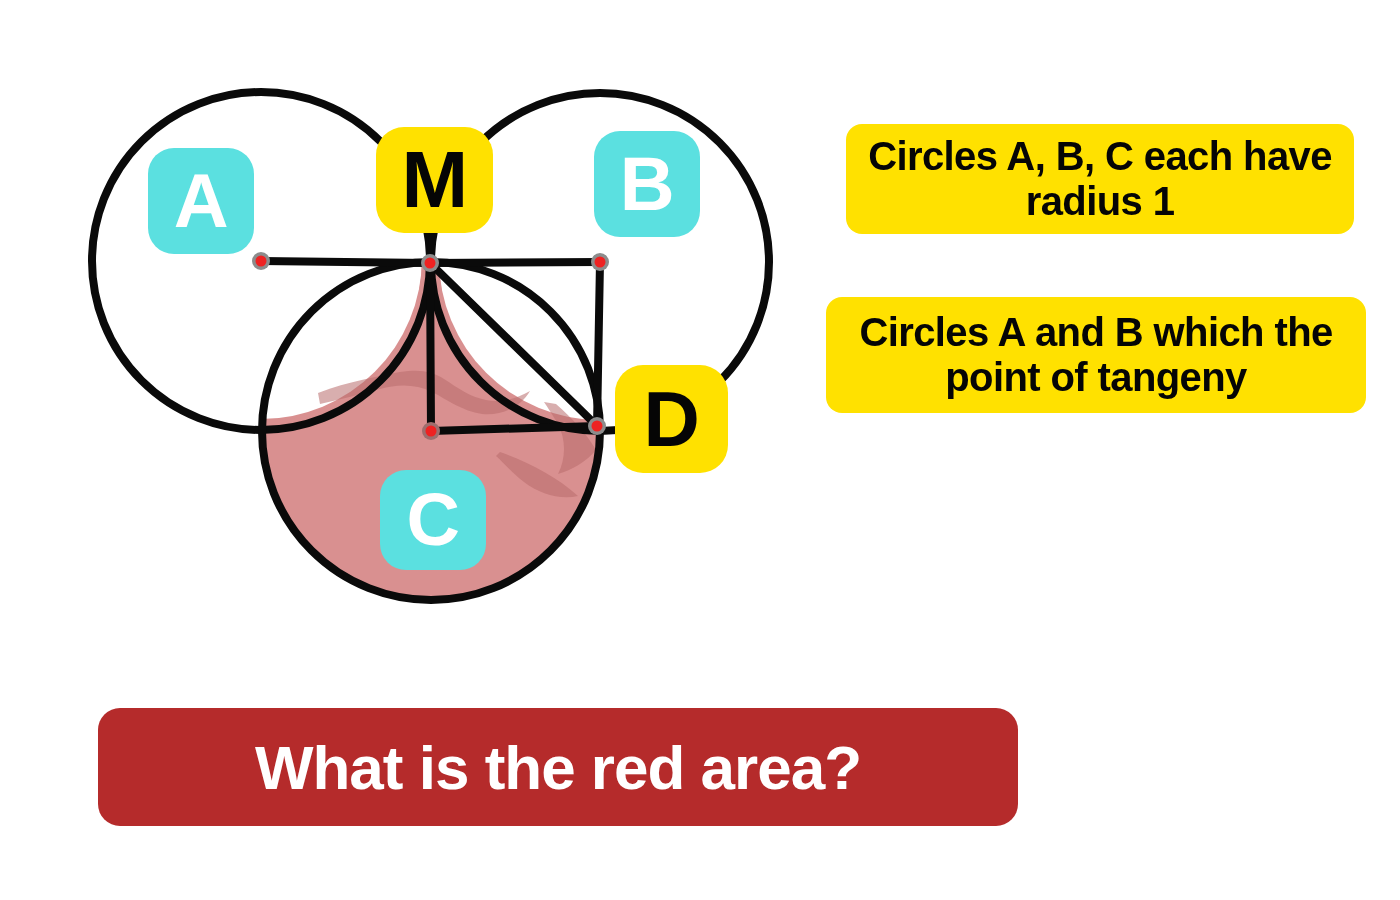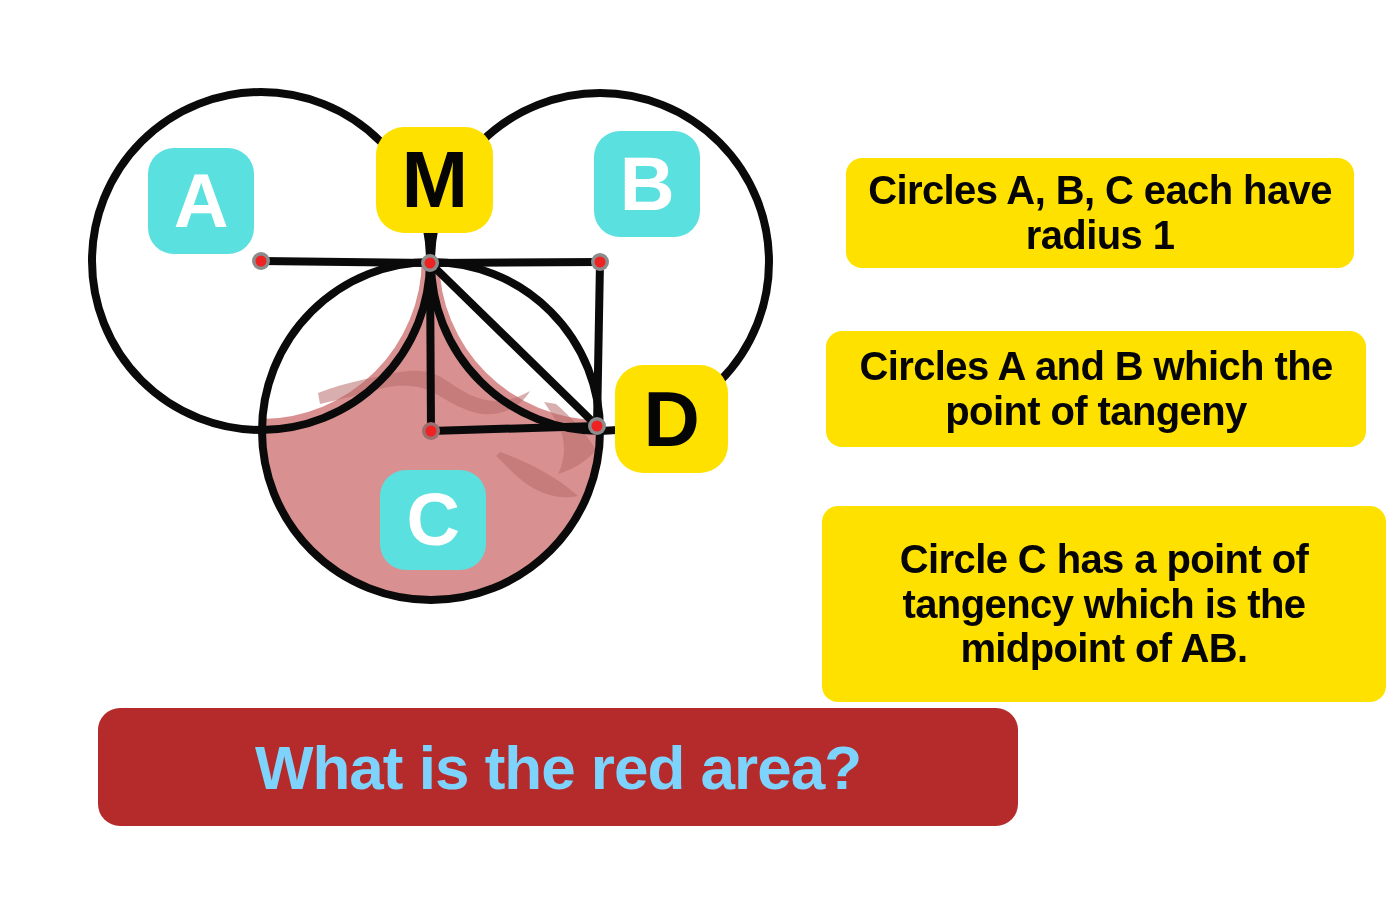--- a/index.html
+++ b/index.html
@@ -62,21 +62,20 @@
     border-radius: 16px;
     font-weight: bold;
     text-align: center;
     line-height: 1.12;
     padding: 10px 18px;
     box-sizing: border-box;
     letter-spacing: -0.6px;
     display: flex;
     align-items: center;
     justify-content: center;
-    margin-top: 34px;
   }
   #callout-1 {
     left: 846px; top: 124px;
     width: 508px; min-height: 108px;
     font-size: 40px;
   }
   #callout-2 {
     left: 826px; top: 297px;
     width: 540px; min-height: 116px;
     font-size: 40px;
@@ -84,21 +83,21 @@
   #callout-3 {
     left: 822px; top: 472px;
     width: 564px; min-height: 196px;
     font-size: 40px;
   }
   #question-banner {
     position: absolute;
     left: 98px; top: 708px;
     width: 920px; height: 118px;
     background: #B52B2B;
-    color: #7dd3fc;
+    color: #ffffff;
     border-radius: 22px;
     display: flex;
     align-items: center;
     justify-content: center;
     font-weight: bold;
     font-size: 62px;
     letter-spacing: -1px;
     box-sizing: border-box;
     padding: 0 24px;
   }
@@ -185,17 +184,16 @@
   </svg>
 
   <div class="badge badge-cyan" id="badge-a">A</div>
   <div class="badge badge-yellow" id="badge-m">M</div>
   <div class="badge badge-cyan" id="badge-b">B</div>
   <div class="badge badge-yellow" id="badge-d">D</div>
   <div class="badge badge-cyan" id="badge-c">C</div>
 
   <div class="callout" id="callout-1">Circles A, B, C each have radius 1</div>
   <div class="callout" id="callout-2">Circles A and B which the point of tangeny</div>
-  <div class="callout" id="callout-3">Circle C has a point of tangency which is the midpoint of AB.</div>
 
   <div id="question-banner">What is the red area?</div>
 
 </div>
 
 </body></html>

